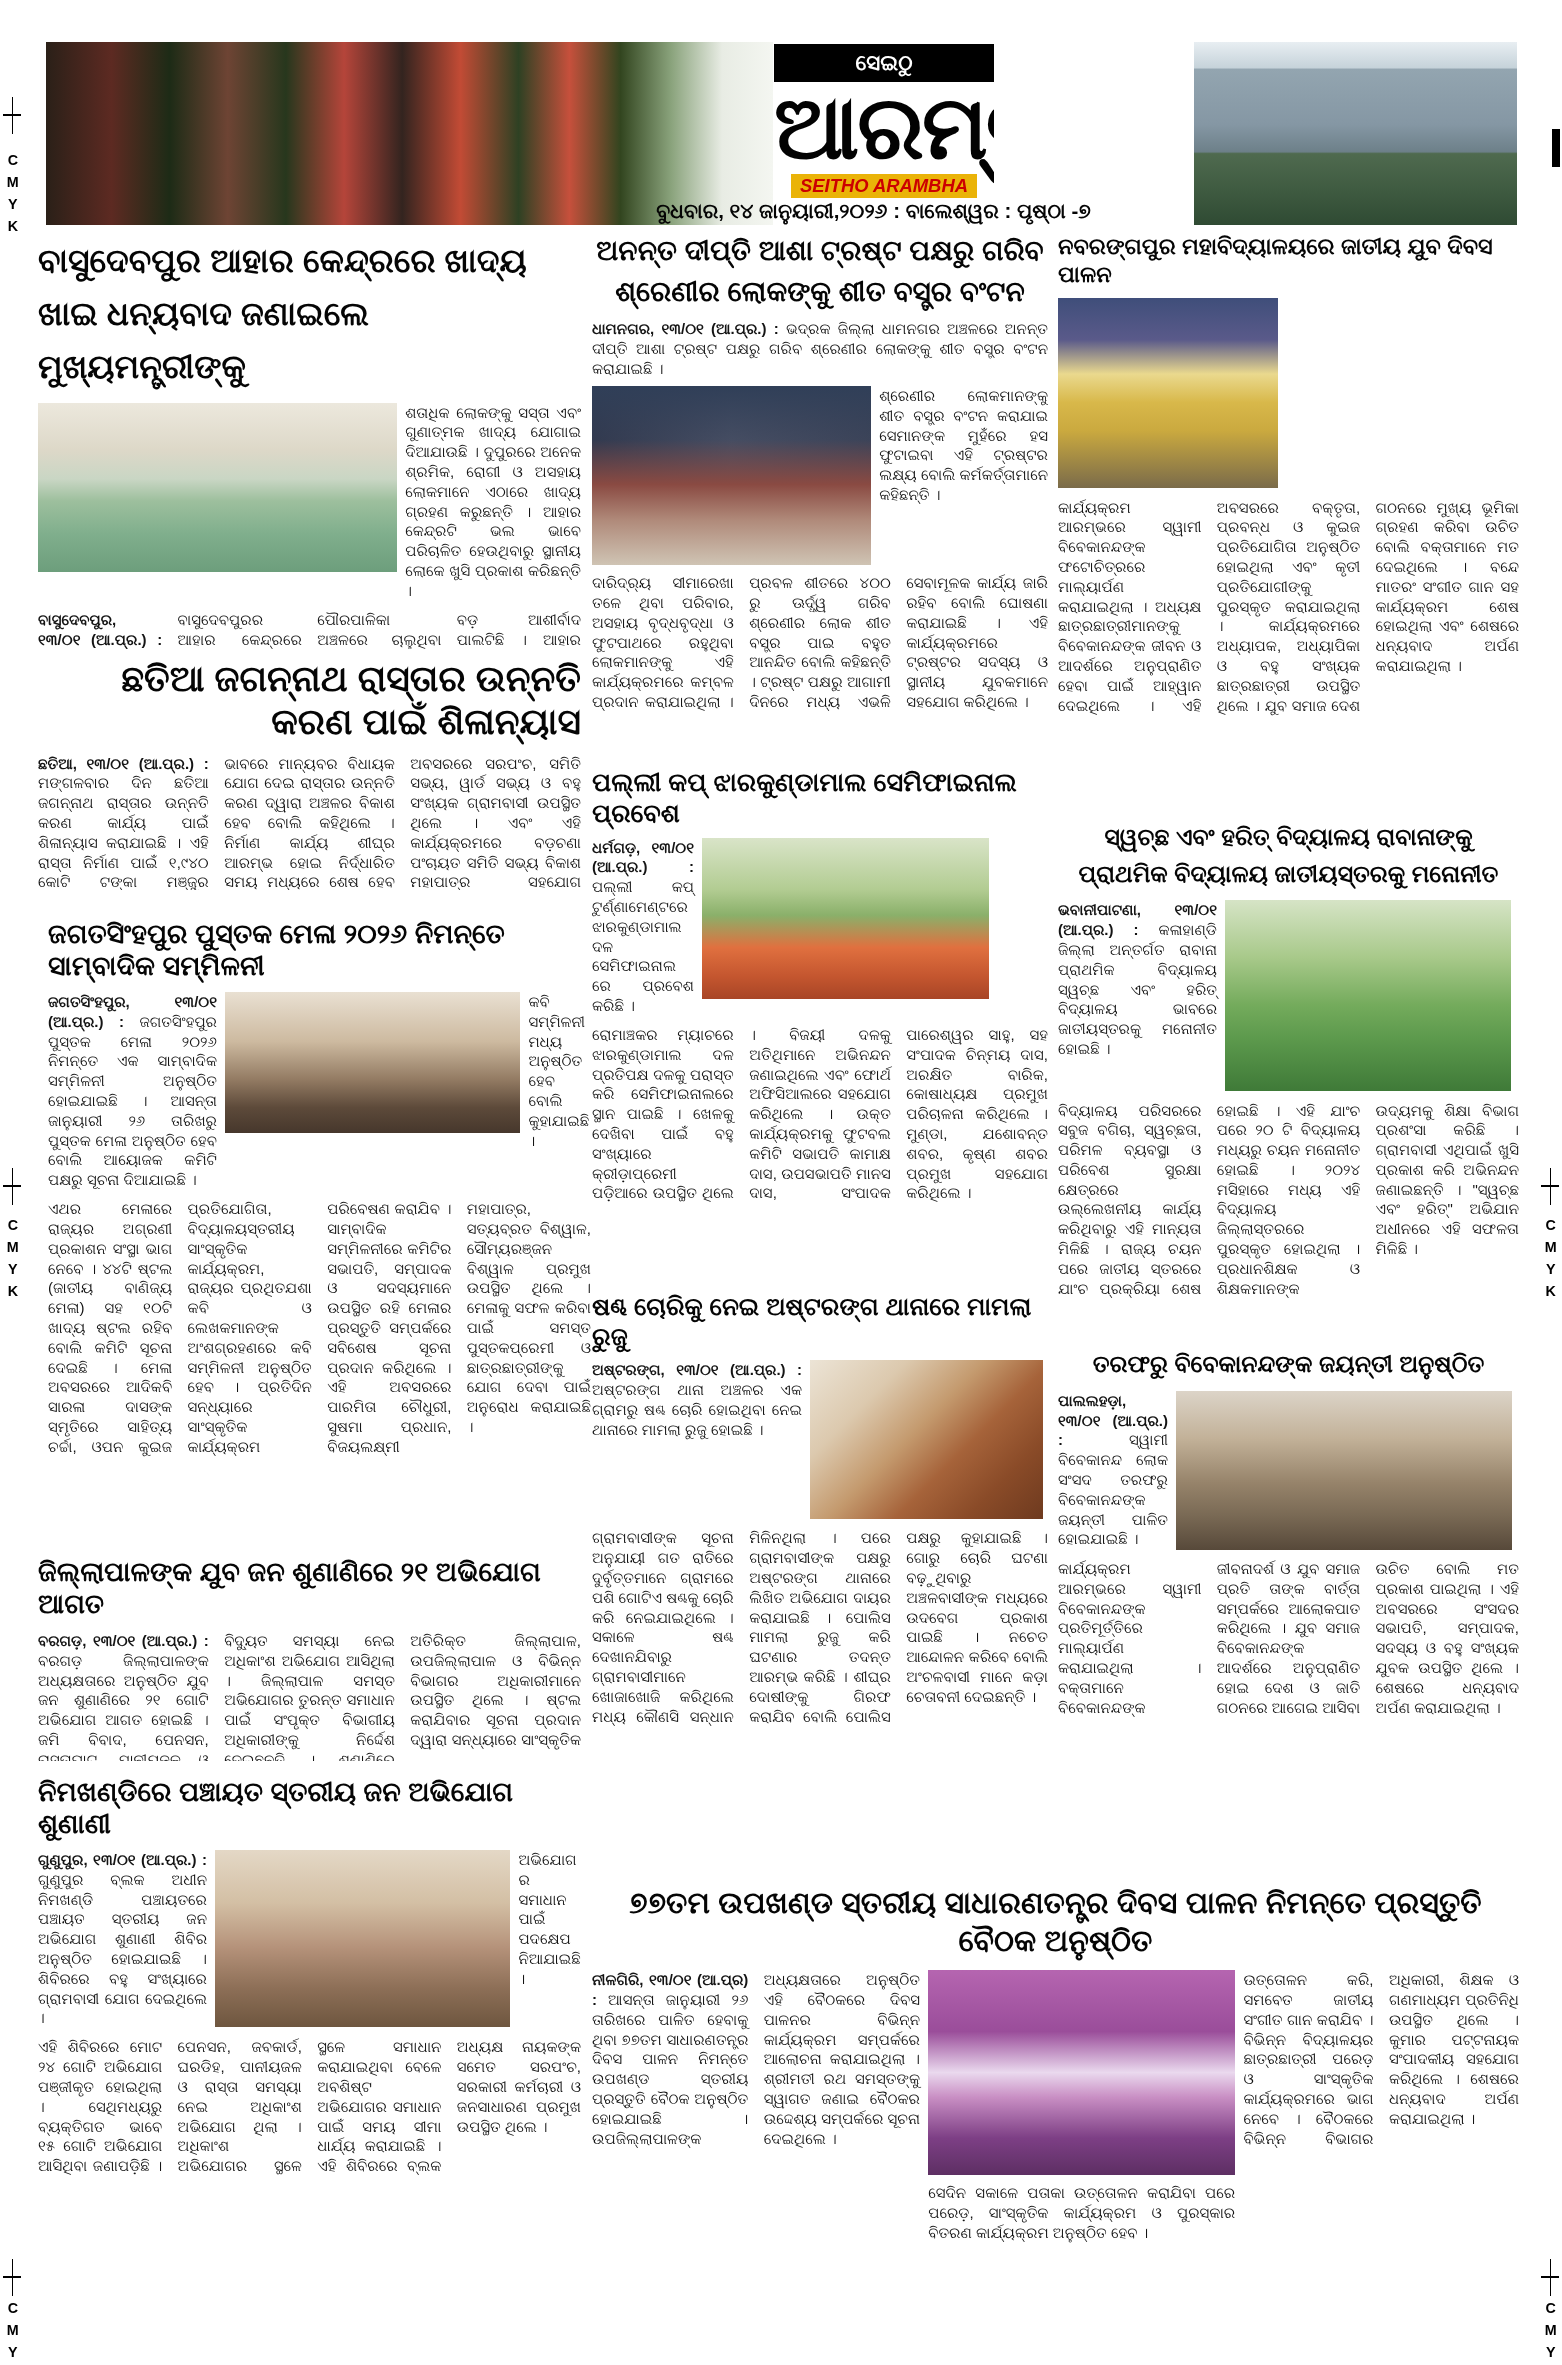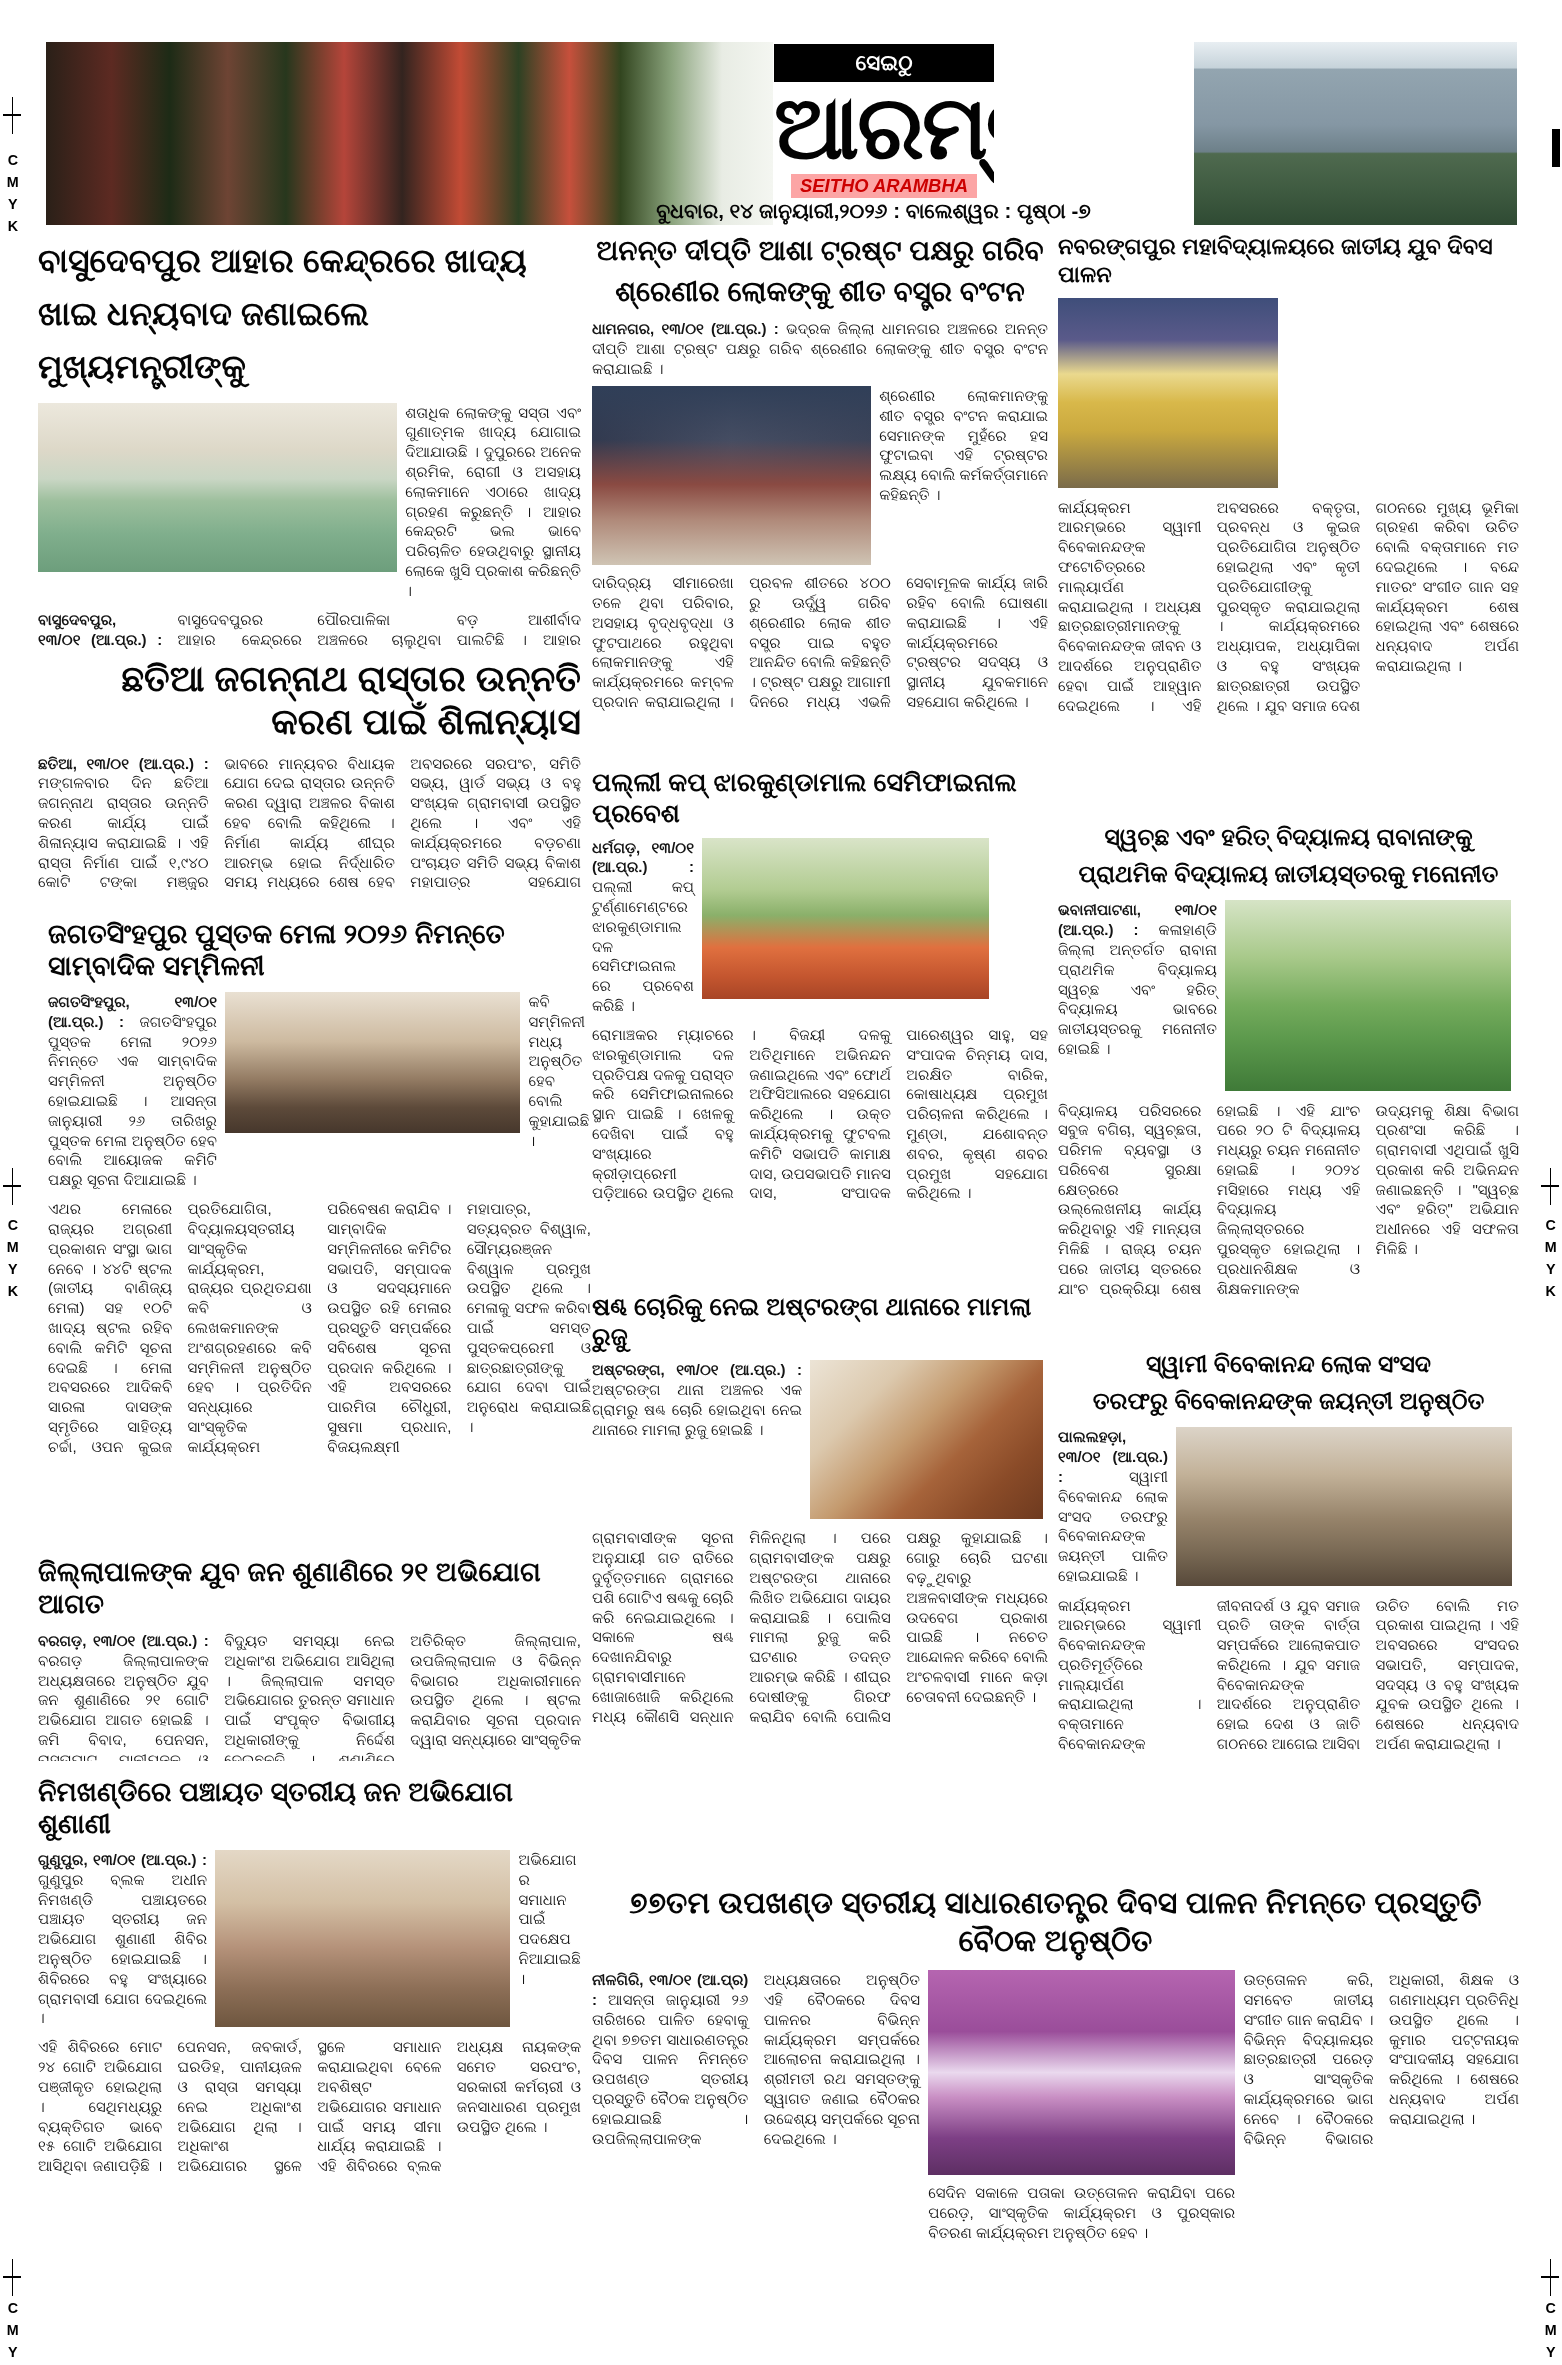--- a/index.html
+++ b/index.html
@@ -12,21 +12,21 @@
   .headline{font-weight:700;color:#050505;margin:0;letter-spacing:0;}
   .body-text{font-size:15px;line-height:1.32;text-align:justify;color:#141414;margin:0;word-break:break-word;}
   .dateline{font-weight:700;}
   .cols2{column-count:2;column-gap:15.4px;}
   .cols3{column-count:3;column-gap:15.4px;}
   .cols4{column-count:4;column-gap:15.4px;}
   .row{display:flex;gap:8.2px;}
   
   .mast-bar{background:#000;color:#fff;text-align:center;font-weight:700;font-size:21.5px;line-height:38px;height:38px;}
   .mast-title{font-size:88px;font-weight:700;color:#020202;text-align:center;line-height:1.05;letter-spacing:-2px;}
-  .mast-badge{display:inline-block;background:#fca5a5;color:#cc0000;font-weight:700;font-style:italic;font-size:18.4px;padding:1px 9.2px;}
+  .mast-badge{display:inline-block;background:#eab308;color:#cc0000;font-weight:700;font-style:italic;font-size:18.4px;padding:1px 9.2px;}
   .page-date{font-size:20.5px;font-weight:700;text-align:center;color:#050505;}
   
   .regletters{position:absolute;width:17.4px;font-size:14.3px;font-weight:700;line-height:1.55;text-align:center;white-space:pre-line;color:#000;}
   .cropcross{position:absolute;width:18.4px;height:37px;}
   .cropcross::before{content:"";position:absolute;left:8.7px;top:0;width:1.5px;height:37px;background:#000;}
   .cropcross::after{content:"";position:absolute;left:0;top:17.4px;width:18.4px;height:1.5px;background:#000;}
 </style>
 </head>
 <body>
 
@@ -227,21 +227,20 @@
     <div class="photo" style="width:286px;height:191px;flex:0 0 auto;
                 background:linear-gradient(180deg,#d6e4c6 0%,#a8c98a 30%,#74ab5c 55%,#5d9a4d 72%,#3f7a38 100%),linear-gradient(90deg,transparent 55%,#b5745a 60%,transparent 70%);"></div>
   </div>
   <p class="body-text cols3" style="margin-top:9.2px;height:229px;">
     <span>ବିଦ୍ୟାଳୟ ପରିସରରେ ସବୁଜ ବଗିଚା, ସ୍ୱଚ୍ଛତା, ପରିମଳ ବ୍ୟବସ୍ଥା ଓ ପରିବେଶ ସୁରକ୍ଷା କ୍ଷେତ୍ରରେ ଉଲ୍ଲେଖନୀୟ କାର୍ଯ୍ୟ କରିଥିବାରୁ ଏହି ମାନ୍ୟତା ମିଳିଛି । ରାଜ୍ୟ ଚୟନ ପରେ ଜାତୀୟ ସ୍ତରରେ ଯାଂଚ ପ୍ରକ୍ରିୟା ଶେଷ ହୋଇଛି । ଏହି ଯାଂଚ ପରେ ୨୦ ଟି ବିଦ୍ୟାଳୟ ମଧ୍ୟରୁ ଚୟନ ମନୋନୀତ ହୋଇଛି । ୨୦୨୪ ମସିହାରେ ମଧ୍ୟ ଏହି ବିଦ୍ୟାଳୟ ଜିଲ୍ଲାସ୍ତରରେ ପୁରସ୍କୃତ ହୋଇଥିଲା । ପ୍ରଧାନଶିକ୍ଷକ ଓ ଶିକ୍ଷକମାନଙ୍କ ଉଦ୍ୟମକୁ ଶିକ୍ଷା ବିଭାଗ ପ୍ରଶଂସା କରିଛି । ଗ୍ରାମବାସୀ ଏଥିପାଇଁ ଖୁସି ପ୍ରକାଶ କରି ଅଭିନନ୍ଦନ ଜଣାଇଛନ୍ତି । "ସ୍ୱଚ୍ଛ ଏବଂ ହରିତ୍" ଅଭିଯାନ ଅଧୀନରେ ଏହି ସଫଳତା ମିଳିଛି ।</span>
   </p>
 </section>
 
 <section class="abs" style="left:1058px;top:1346px;width:461px;height:525px;">
   <h2 class="headline" style="font-size:23.6px;line-height:1.55;text-align:center;">
-    <div>ସ୍ୱାମୀ ବିବେକାନନ୍ଦ ଲୋକ ସଂସଦ</div>
     <div>ତରଫରୁ ବିବେକାନନ୍ଦଙ୍କ ଜୟନ୍ତୀ ଅନୁଷ୍ଠିତ</div>
   </h2>
   <div class="row" style="margin-top:8.2px;">
     <p class="body-text" style="flex:0 0 110px;">
       <b class="dateline">ପାଲଲହଡ଼ା, ୧୩/୦୧ (ଆ.ପ୍ର.) :</b>
       <span>ସ୍ୱାମୀ ବିବେକାନନ୍ଦ ଲୋକ ସଂସଦ ତରଫରୁ ବିବେକାନନ୍ଦଙ୍କ ଜୟନ୍ତୀ ପାଳିତ ହୋଇଯାଇଛି ।</span>
     </p>
     <div class="photo" style="width:336px;height:159px;flex:0 0 auto;
                 background:linear-gradient(180deg,#dcd4c8 0%,#c2b198 30%,#96836a 58%,#7a6a55 78%,#57493a 100%),linear-gradient(90deg,transparent 40%,#d9a 45%,transparent 55%);"></div>
   </div>

